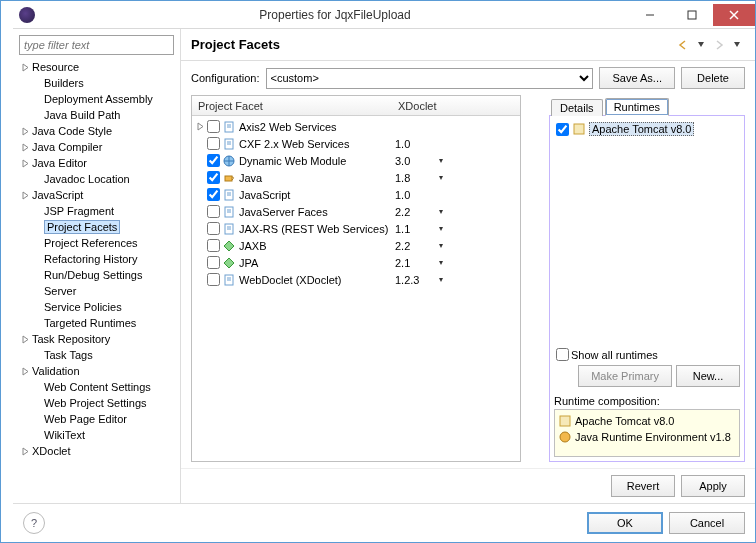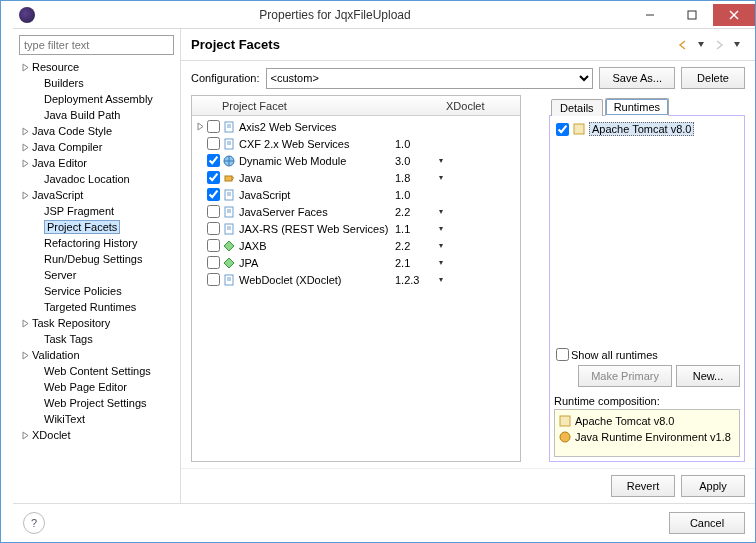--- a/index.html
+++ b/index.html
@@ -6,39 +6,39 @@
   body { margin: 0; background: #fff; }
   .window { width: 756px; height: 543px; border: 1px solid #5a9bd5; display: flex; flex-direction: column; background: #fff; padding-left: 12px; }
   .titlebar { height: 28px; background: #fff; display: flex; align-items: center; border-bottom: 1px solid #d9d9d9; }
   .titlebar .app-icon { width: 16px; height: 16px; margin: 0 6px; background: radial-gradient(circle at 40% 40%, #5a3f8a, #2a1f4a); border-radius: 50%; }
   .titlebar .title { flex: 1; text-align: center; color: #333; font-size: 12px; }
   .winbtns { display: flex; }
   .winbtn { width: 42px; height: 22px; display: flex; align-items: center; justify-content: center; color: #333; }
   .winbtn.close { background: #c75050; color: #fff; }
   .content { flex: 1; display: flex; overflow: hidden; }
   .sidebar { width: 168px; border-right: 1px solid #ddd; padding: 6px 6px; overflow: auto; }
-  .filter { width: 100%; height: 20px; border: 1px solid #a0a0a0; padding: 0 4px; color: #777; background:#fff; }
+  .filter { width: 100%; height: 20px; border: 1px solid #a0a0a0; padding: 0 4px; font-style: italic; color: #777; background:#fff; }
   .tree { margin-top: 4px; }
   .tree-row { display: flex; align-items: center; height: 16px; padding-left: 2px; white-space: nowrap; cursor: default; }
   .tree-row.lvl1 { padding-left: 14px; }
   .tri { width: 9px; height: 9px; margin-right: 2px; display:inline-block; }
   .tri svg { display:block; }
   .sel { border: 1px solid #7da2ce; background: #cde6ff; padding: 0 2px; }
   .main { flex: 1; display: flex; flex-direction: column; }
   .header { display: flex; align-items: center; padding: 4px 10px; border-bottom: 1px solid #ddd; height:32px;}
   .header h2 { font-size: 13px; font-weight: bold; margin: 0; flex: 1; }
   .arrow-btn { width: 16px; height: 16px; margin-left: 2px; display:flex; align-items:center; justify-content:center; }
   .configrow { display: flex; align-items: center; padding: 6px 10px; gap: 6px; }
   .configrow select { flex: 1; height: 21px; border: 1px solid #a0a0a0; background:#fff; }
   .btn { height: 22px; border: 1px solid #acacac; background: linear-gradient(#fcfcfc, #ececec); padding: 0 12px; min-width: 64px; cursor:pointer; }
   .btn:disabled { color:#888; }
   .split { flex: 1; display: flex; padding: 0 10px 6px 10px; gap: 4px; overflow:hidden;}
   .left-pane { flex: 1; border: 1px solid #bfbfbf; display: flex; flex-direction: column; overflow:hidden;}
   .table-head { display: flex; background: linear-gradient(#fff,#f0f0f0); border-bottom: 1px solid #d0d0d0; height: 20px; align-items: center; }
-  .th { padding-left: 6px; color:#333;margin-left:24px; }
+  .th { padding-left: 6px; color:#333; }
   .th1 { width: 200px; } .th2 { width: 60px; }
   .facet-body { flex:1; overflow:auto; padding: 2px 0;}
   .facet-row { display: flex; align-items: center; height: 17px; padding-left: 4px; }
   .facet-row .tri { margin-right:0;}
   .cbx { width:13px; height:13px; margin: 0 2px; }
   .ficon { width: 14px; height: 14px; margin-right: 3px; display:inline-flex; align-items:center; justify-content:center; font-size:10px;}
   .fname { width: 156px; }
   .fver { width: 44px; }
   .fdd { width: 10px; color:#333; font-size:8px; }
   .right-pane { width: 196px; display: flex; flex-direction: column; margin-left: 24px; }
@@ -152,20 +152,24 @@
           <div class="tree-row lvl1">
             <span class="tri"></span>
             <span>JSP Fragment</span>
           </div>
           <div class="tree-row lvl1">
             <span class="tri"></span>
             <span class="sel">Project Facets</span>
           </div>
           <div class="tree-row lvl1">
             <span class="tri"></span>
+            <span>Project References</span>
+          </div>
+          <div class="tree-row lvl1">
+            <span class="tri"></span>
             <span>Refactoring History</span>
           </div>
           <div class="tree-row lvl1">
             <span class="tri"></span>
             <span>Run/Debug Settings</span>
           </div>
           <div class="tree-row lvl1">
             <span class="tri"></span>
             <span>Server</span>
           </div>
@@ -196,25 +200,25 @@
               </svg>
             </span>
             <span>Validation</span>
           </div>
           <div class="tree-row lvl1">
             <span class="tri"></span>
             <span>Web Content Settings</span>
           </div>
           <div class="tree-row lvl1">
             <span class="tri"></span>
+            <span>Web Project Settings</span>
+          </div>
+          <div class="tree-row lvl1">
+            <span class="tri"></span>
             <span>Web Page Editor</span>
-          </div>
-          <div class="tree-row lvl1">
-            <span class="tri"></span>
-            <span>Web Project Settings</span>
           </div>
           <div class="tree-row lvl1">
             <span class="tri"></span>
             <span>WikiText</span>
           </div>
           <div class="tree-row">
             <span class="tri">
               <svg width="9" height="9">
                 <path d="M2 1 L7 4.5 L2 8 Z" fill="none" stroke="#888"></path>
               </svg>
@@ -455,15 +459,16 @@
       <div class="footer1">
         <button class="btn">Revert</button>
         <button class="btn">Apply</button>
       </div>
     </div>
   </div>
 
   <div class="footer2">
     <div class="help">?</div>
     <div class="spacer"></div>
-    <button class="btn primary" style="">Cancel</button>
+    <button class="btn primary" style="border-color:#5a9bd5; box-shadow:0 0 0 1px #5a9bd5 inset;">OK</button>
+    <button class="btn primary" style="margin-left:6px;">Cancel</button>
   </div>
 </div>
 
 </body></html>

